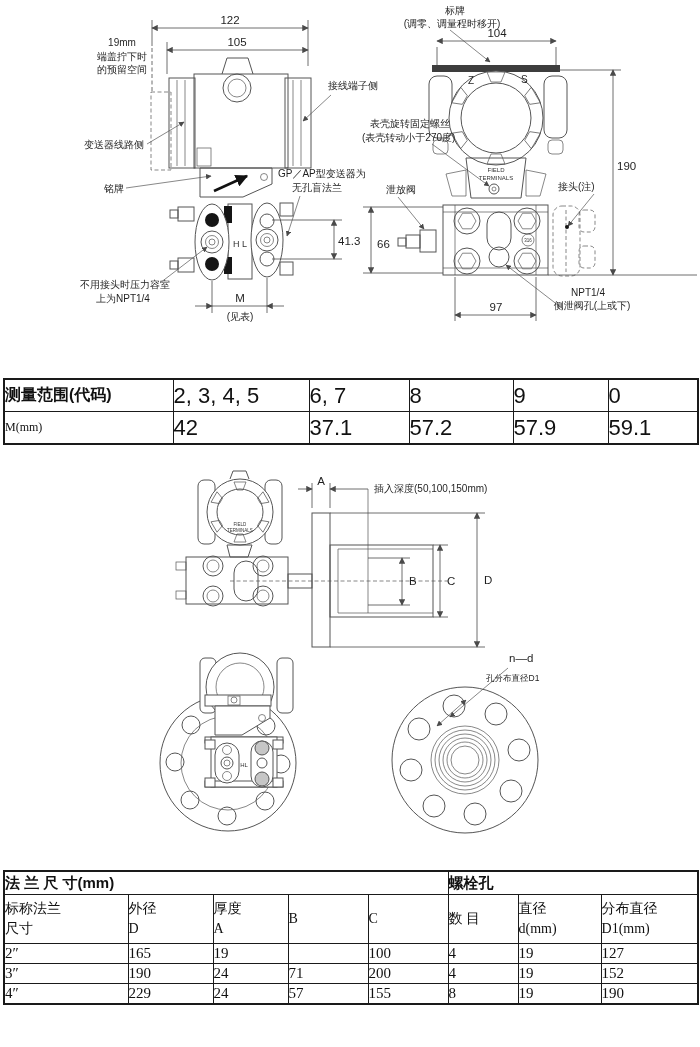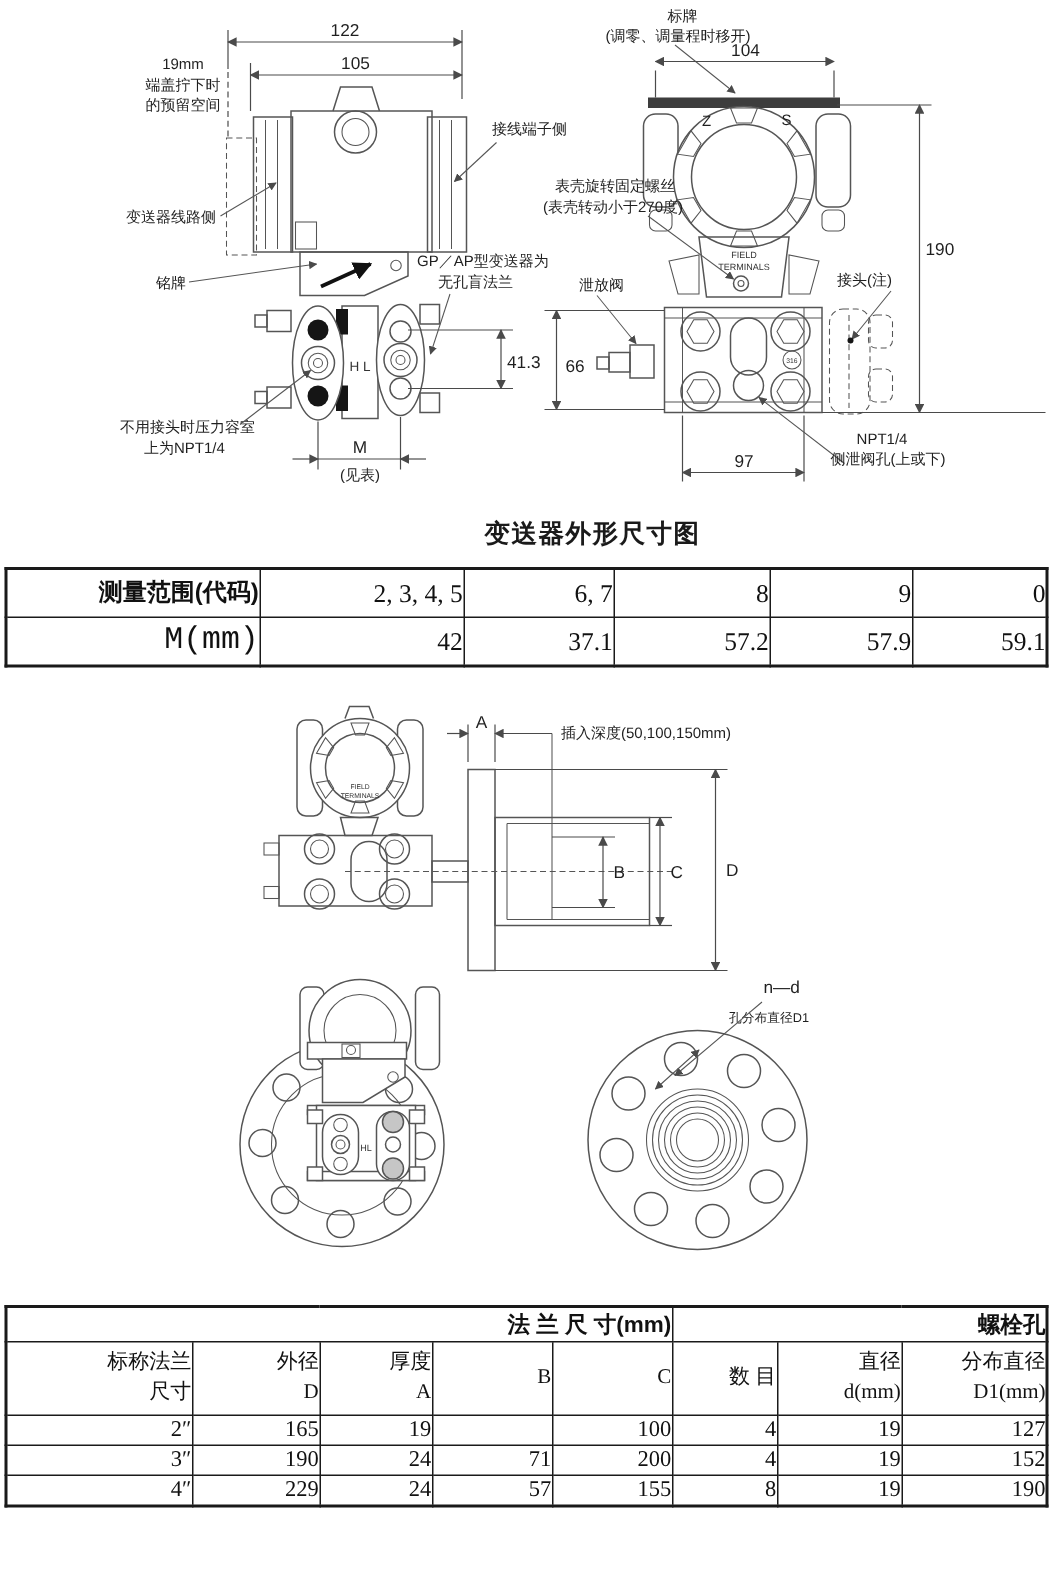--- a/index.html
+++ b/index.html
@@ -3,25 +3,25 @@
 <meta charset="utf-8">
 <style>
   html,body{margin:0;padding:0;background:#fff;}
   .page{position:relative;width:700px;height:1047px;background:#fff;overflow:hidden;
         font-family:"Liberation Sans",sans-serif;}
   .abs{position:absolute;}
   .title{font-weight:bold;font-size:17px;color:#1a1a1a;text-align:center;letter-spacing:1px;}
   .subtitle{font-size:15px;color:#1a1a1a;text-align:center;font-family:"Liberation Serif",serif;}
   table.tbl{position:absolute;border-collapse:collapse;table-layout:fixed;background:#fff;
             border:2px solid #1a1a1a;}
-  table.tbl td{border:1px solid #1a1a1a;text-align:right;vertical-align:middle;padding:0;
+  table.tbl td{border:1px solid #1a1a1a;text-align:left;vertical-align:middle;padding:0;
                color:#111;overflow:hidden;}
-  .t1 td{font-family:Liberation Serif, serif;font-size:17px;height:31px;}
+  .t1 td{font-family:Liberation Sans, sans-serif;font-size:22px;height:31px;}
   .t1 td.ch{font-family:"Liberation Sans",sans-serif;font-weight:bold;font-size:16px;}
-  .t1 td.rl{font-family:Liberation Mono, monospace;font-size:21px;}
+  .t1 td.rl{font-family:Liberation Serif, serif;font-size:12px;}
   .t2 td{font-family:"Liberation Serif",serif;font-size:15px;}
   .t2 .grp td{font-family:"Liberation Sans",sans-serif;font-weight:bold;font-size:15px;height:22px;}
   .t2 .colh td{font-size:14px;height:48px;line-height:1.45;}
   .t2 .dr td{height:19px;}
   
   svg .ln{stroke:#555;stroke-width:1;fill:none;}
   svg .lt{stroke:#555;stroke-width:.7;fill:none;}
   svg .wf{stroke:#555;stroke-width:1;fill:#fff;}
   svg .dim{stroke:#4a4a4a;stroke-width:.8;fill:none;}
   svg .dash{stroke-dasharray:4 2.5;}
@@ -217,21 +217,20 @@
       <line class="dim" x1="536" y1="277" x2="536" y2="321"></line>
       <line class="dim" x1="455" y1="315" x2="536" y2="315" marker-start="url(#ar)" marker-end="url(#ar)"></line>
       <text class="dimtxt" x="496" y="311" text-anchor="middle">97</text>
 
       <line class="lt" x1="563" y1="309" x2="506" y2="265" marker-end="url(#ar)"></line>
       <text class="lbl" x="588" y="296" text-anchor="middle">NPT1/4</text>
       <text class="lbl" x="592" y="309" text-anchor="middle">侧泄阀孔(上或下)</text>
     </g>
   </svg>
 
-  <div class="abs title" style="left:195px;top:344px;width:400px;">变送器外形尺寸图</div>
 
   <table class="tbl t1" style="left:3px;top:378px;width:694px;">
     <colgroup>
       <col style="width:169px">
         <col style="width:136px">
         <col style="width:100px">
       <col style="width:104px">
         <col style="width:95px">
         <col style="width:90px">
     </colgroup>

